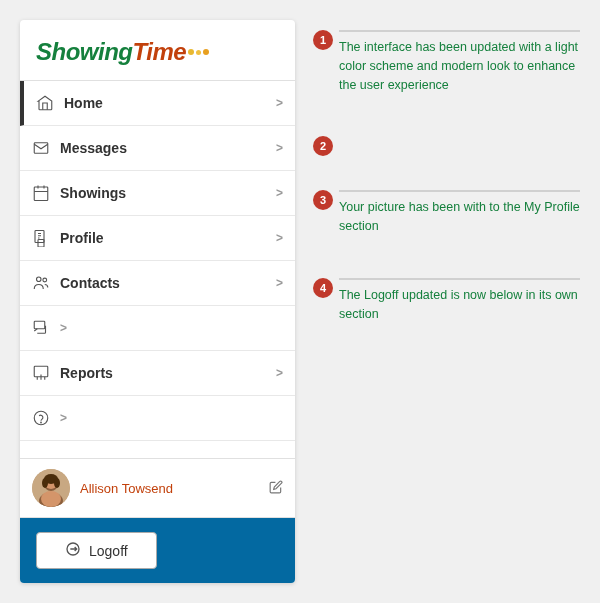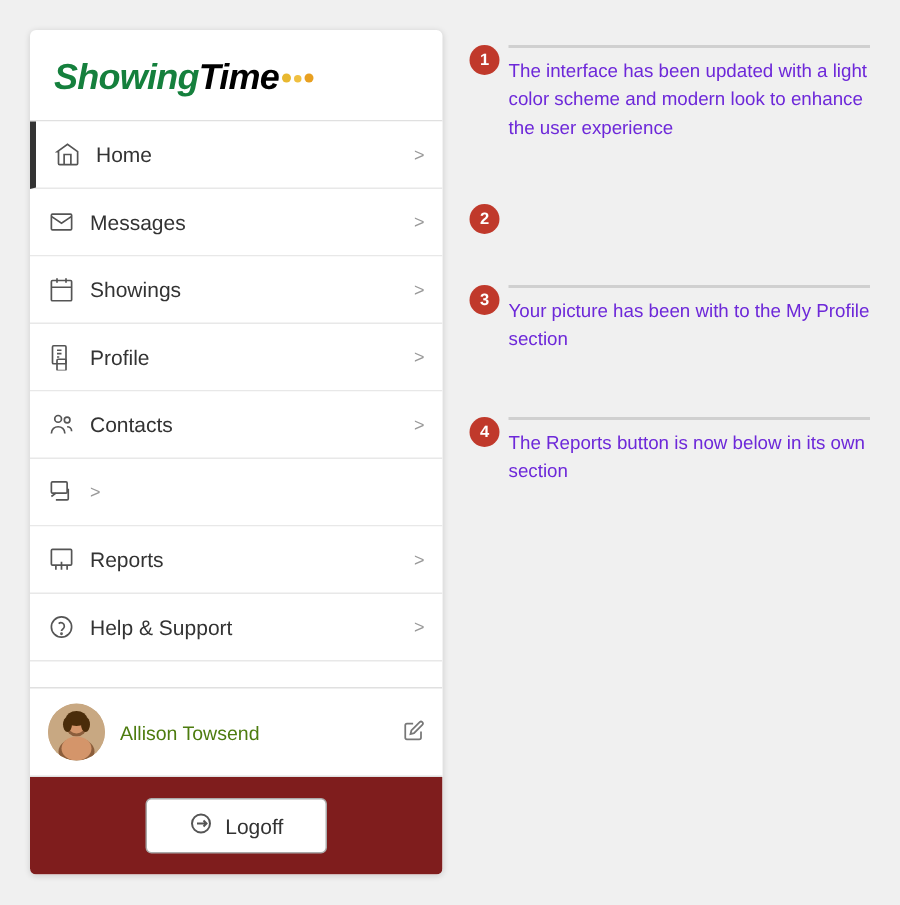--- a/index.html
+++ b/index.html
@@ -55,20 +55,21 @@
     }
 
     .nav-item {
       display: flex;
       align-items: center;
       padding: 11px 12px 11px 10px;
       border-bottom: 1px solid #e8e8e8;
       cursor: pointer;
       position: relative;
       background: #fff;
+      font-weight: bold;
     }
 
     .nav-item.active {
       border-left: 4px solid #333;
       background: #fff;
     }
 
     .nav-icon {
       width: 22px;
       height: 22px;
@@ -109,34 +110,33 @@
       overflow: hidden;
       flex-shrink: 0;
       display: flex;
       align-items: center;
       justify-content: center;
     }
 
     .profile-name {
       flex: 1;
       font-size: 13px;
-      color: #4d7c0f;
+      color: #c2410c;
       font-weight: 500;
     }
 
     .edit-icon {
       color: #777;
       font-size: 13px;
     }
 
     .logoff-area {
       padding: 14px 16px;
       display: flex;
-      justify-content: center;
-      background: #7f1d1d;
+      background: #0369a1;
     }
 
     .logoff-btn {
       border: 1.5px solid #aaa;
       background: #fff;
       border-radius: 4px;
       padding: 8px 28px;
       font-size: 14px;
       color: #333;
       cursor: pointer;
@@ -157,21 +157,21 @@
 
     .annotation-line {
       height: 2px;
       background: #d0d0d0;
       width: 100%;
       margin-bottom: 6px;
     }
 
     .annotation-text {
       font-size: 12.5px;
-      color: #6d28d9;
+      color: #15803d;
       line-height: 1.5;
       padding-bottom: 8px;
     }
 
     .badge {
       display: inline-flex;
       align-items: center;
       justify-content: center;
       width: 20px;
       height: 20px;
@@ -218,21 +218,21 @@
 </head>
 <body>
 
 <div class="outer">
 
   <div class="left-panel">
 
     <div class="logo-area">
       <div class="logo-text">
         <span style="font-style:italic; font-size:24px; color:#222; font-family:'Arial Black', Arial, sans-serif; font-weight:900;">
-          <span style="color:#15803d;">Showing</span><span style="color:#000000;text-align:right;">Time</span>
+          <span style="color:#15803d;">Showing</span><span style="color:#c2410c;text-align:right;">Time</span>
         </span>
         <span class="dots-container">
           <span class="dot" style="background:#e8b830; width:6px; height:6px; border-radius:50%; display:inline-block;"></span>
           <span class="dot" style="background:#f0c040; width:5px; height:5px; border-radius:50%; display:inline-block; margin-top:1px;"></span>
           <span class="dot" style="background:#e8a020; width:6px; height:6px; border-radius:50%; display:inline-block;"></span>
         </span>
       </div>
     </div>
 
     <div class="nav-menu">
@@ -318,21 +318,20 @@
       </div>
 
       <div class="nav-item">
         <span class="nav-icon">
           <svg class="nav-svg" viewBox="0 0 24 24">
               <circle cx="12" cy="12" r="9"></circle>
               <path d="M9.5 9a3 3 0 015 2.5c0 2-2.5 2.5-2.5 4"></path>
               <circle cx="12" cy="18" r="0.5" fill="#555"></circle>
             </svg>
         </span>
-        <span class="nav-label">Help &amp; Support</span>
         <span class="nav-arrow">&gt;</span>
       </div>
     </div>
 
     <div class="profile-area">
       <div class="avatar">
 
         <svg width="38" height="38" viewBox="0 0 38 38">
           <circle cx="19" cy="19" r="19" fill="#c8a882"></circle>
           <ellipse cx="19" cy="15" rx="7" ry="7" fill="#8B5E3C"></ellipse>
@@ -396,19 +395,19 @@
           <p class="annotation-text">Your picture has been with to the My Profile section</p>
         </div>
       </div>
     </div>
 
     <div class="annotation-wrapper" style="margin-top: 30px;">
       <div style="display:flex; align-items:flex-start; position:relative;">
         <span class="badge" style="position:relative; left:0; top:0; margin-right:6px; flex-shrink:0;">4</span>
         <div>
           <div class="annotation-line"></div>
-          <p class="annotation-text">The Reports button is now below in its own section</p>
+          <p class="annotation-text">The Logoff updated is now below in its own section</p>
         </div>
       </div>
     </div>
 
   </div>
 </div>
 
 </body></html>

